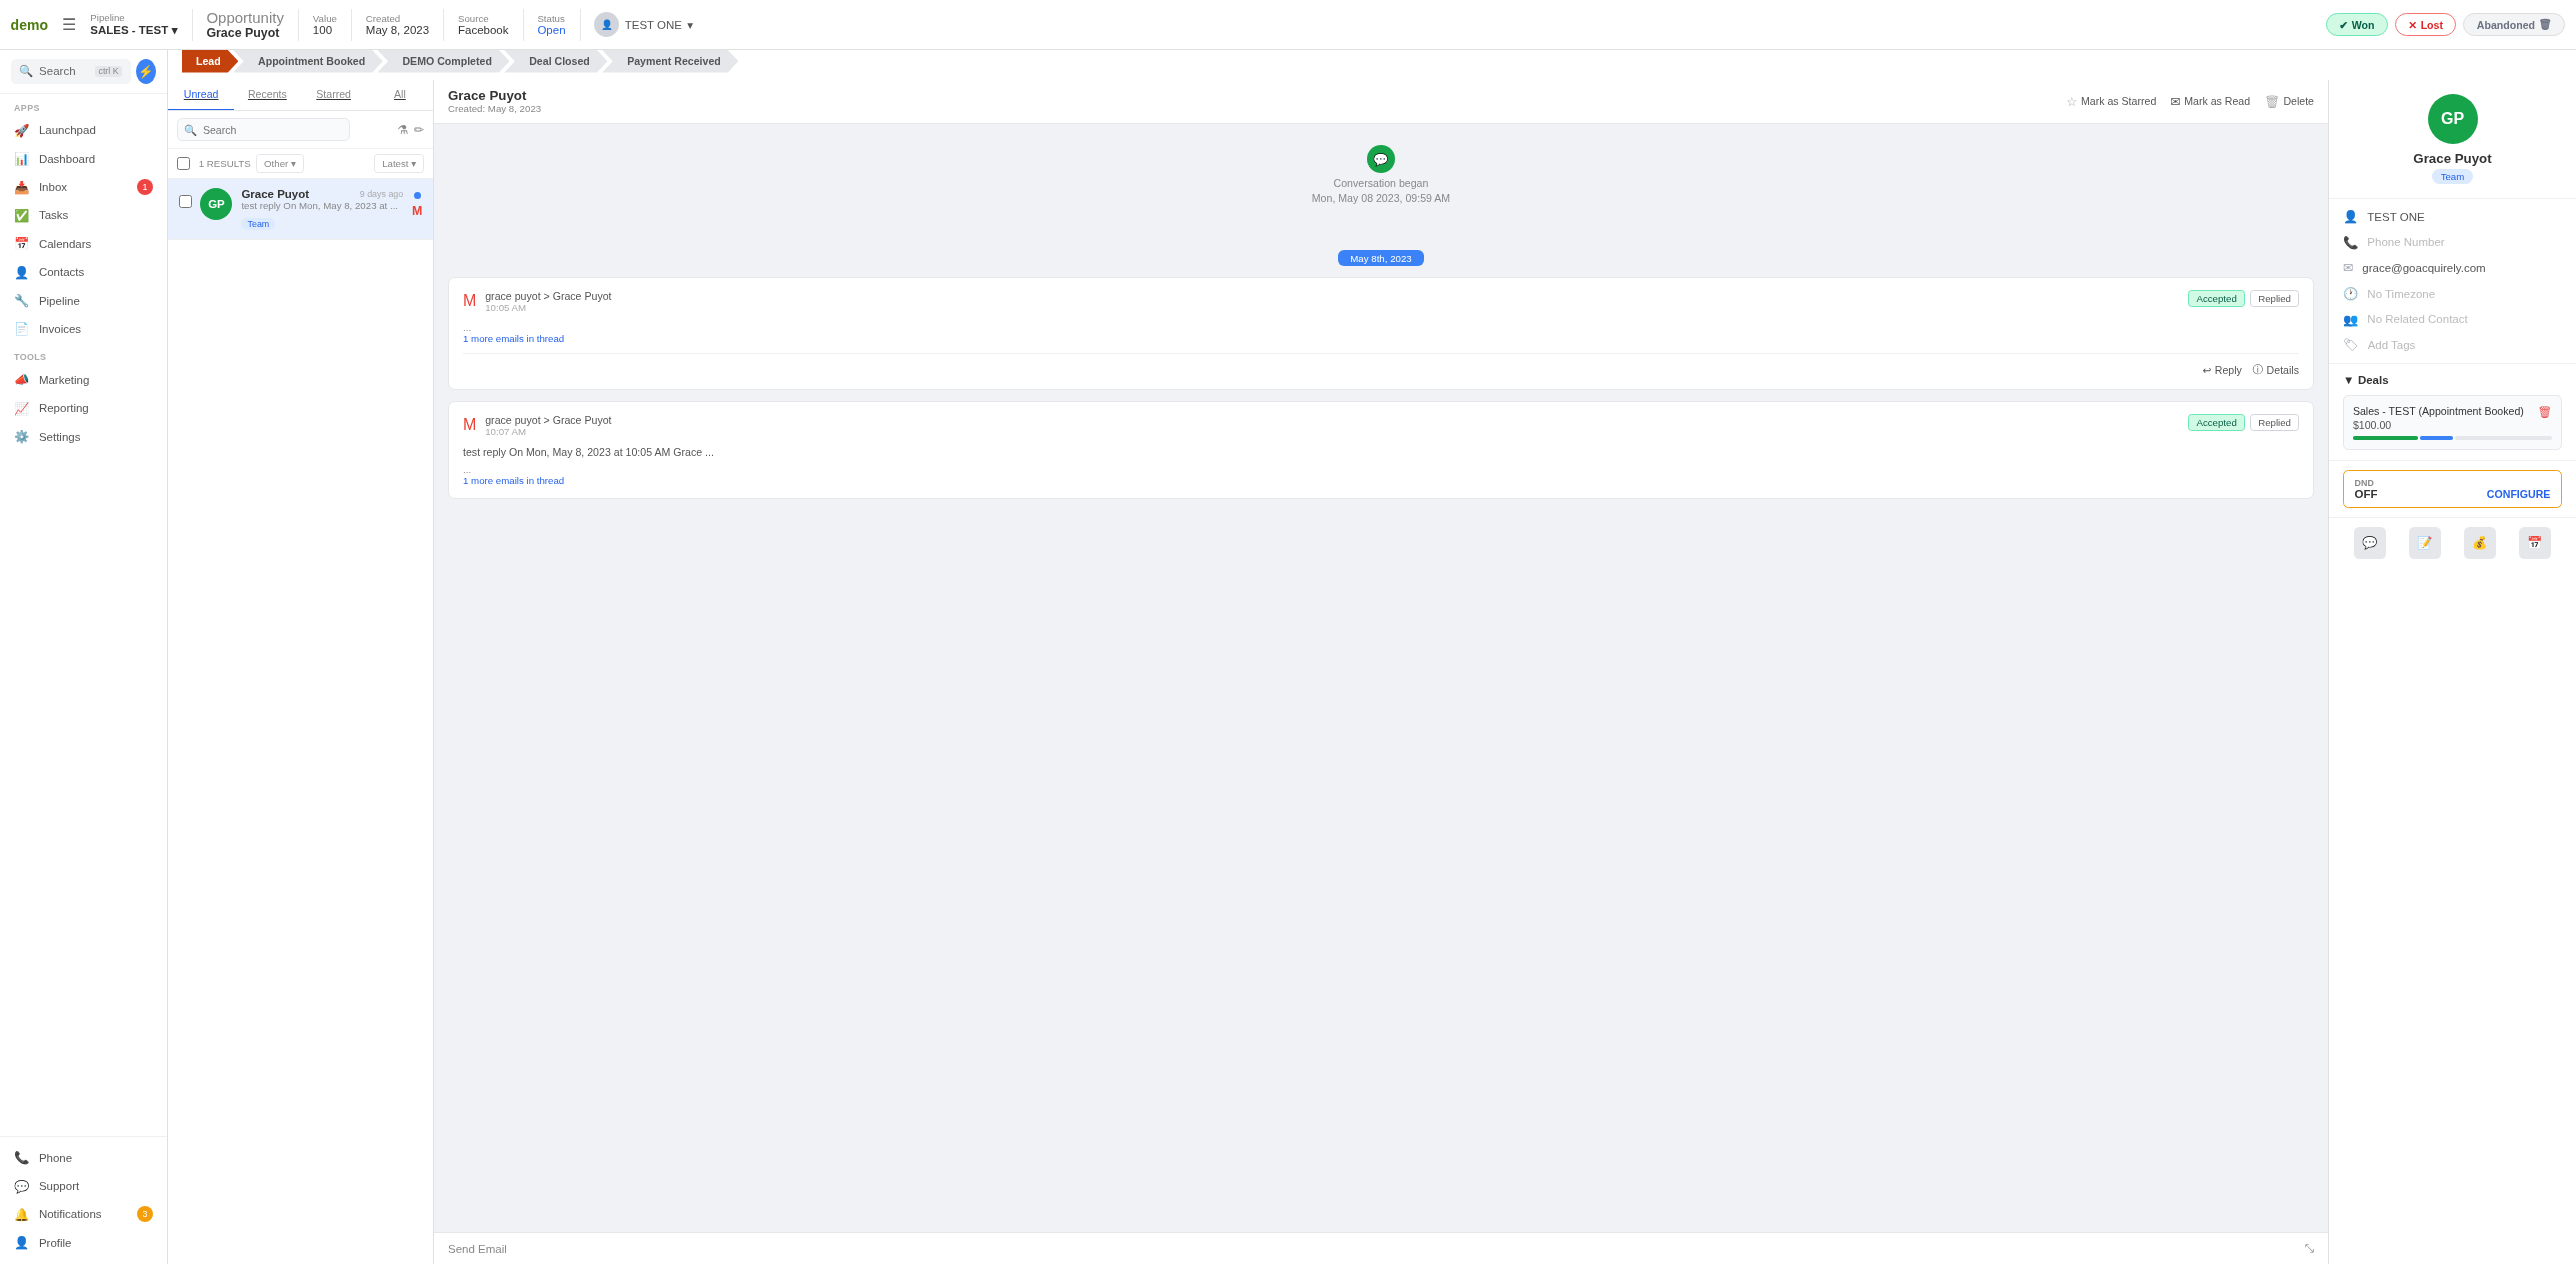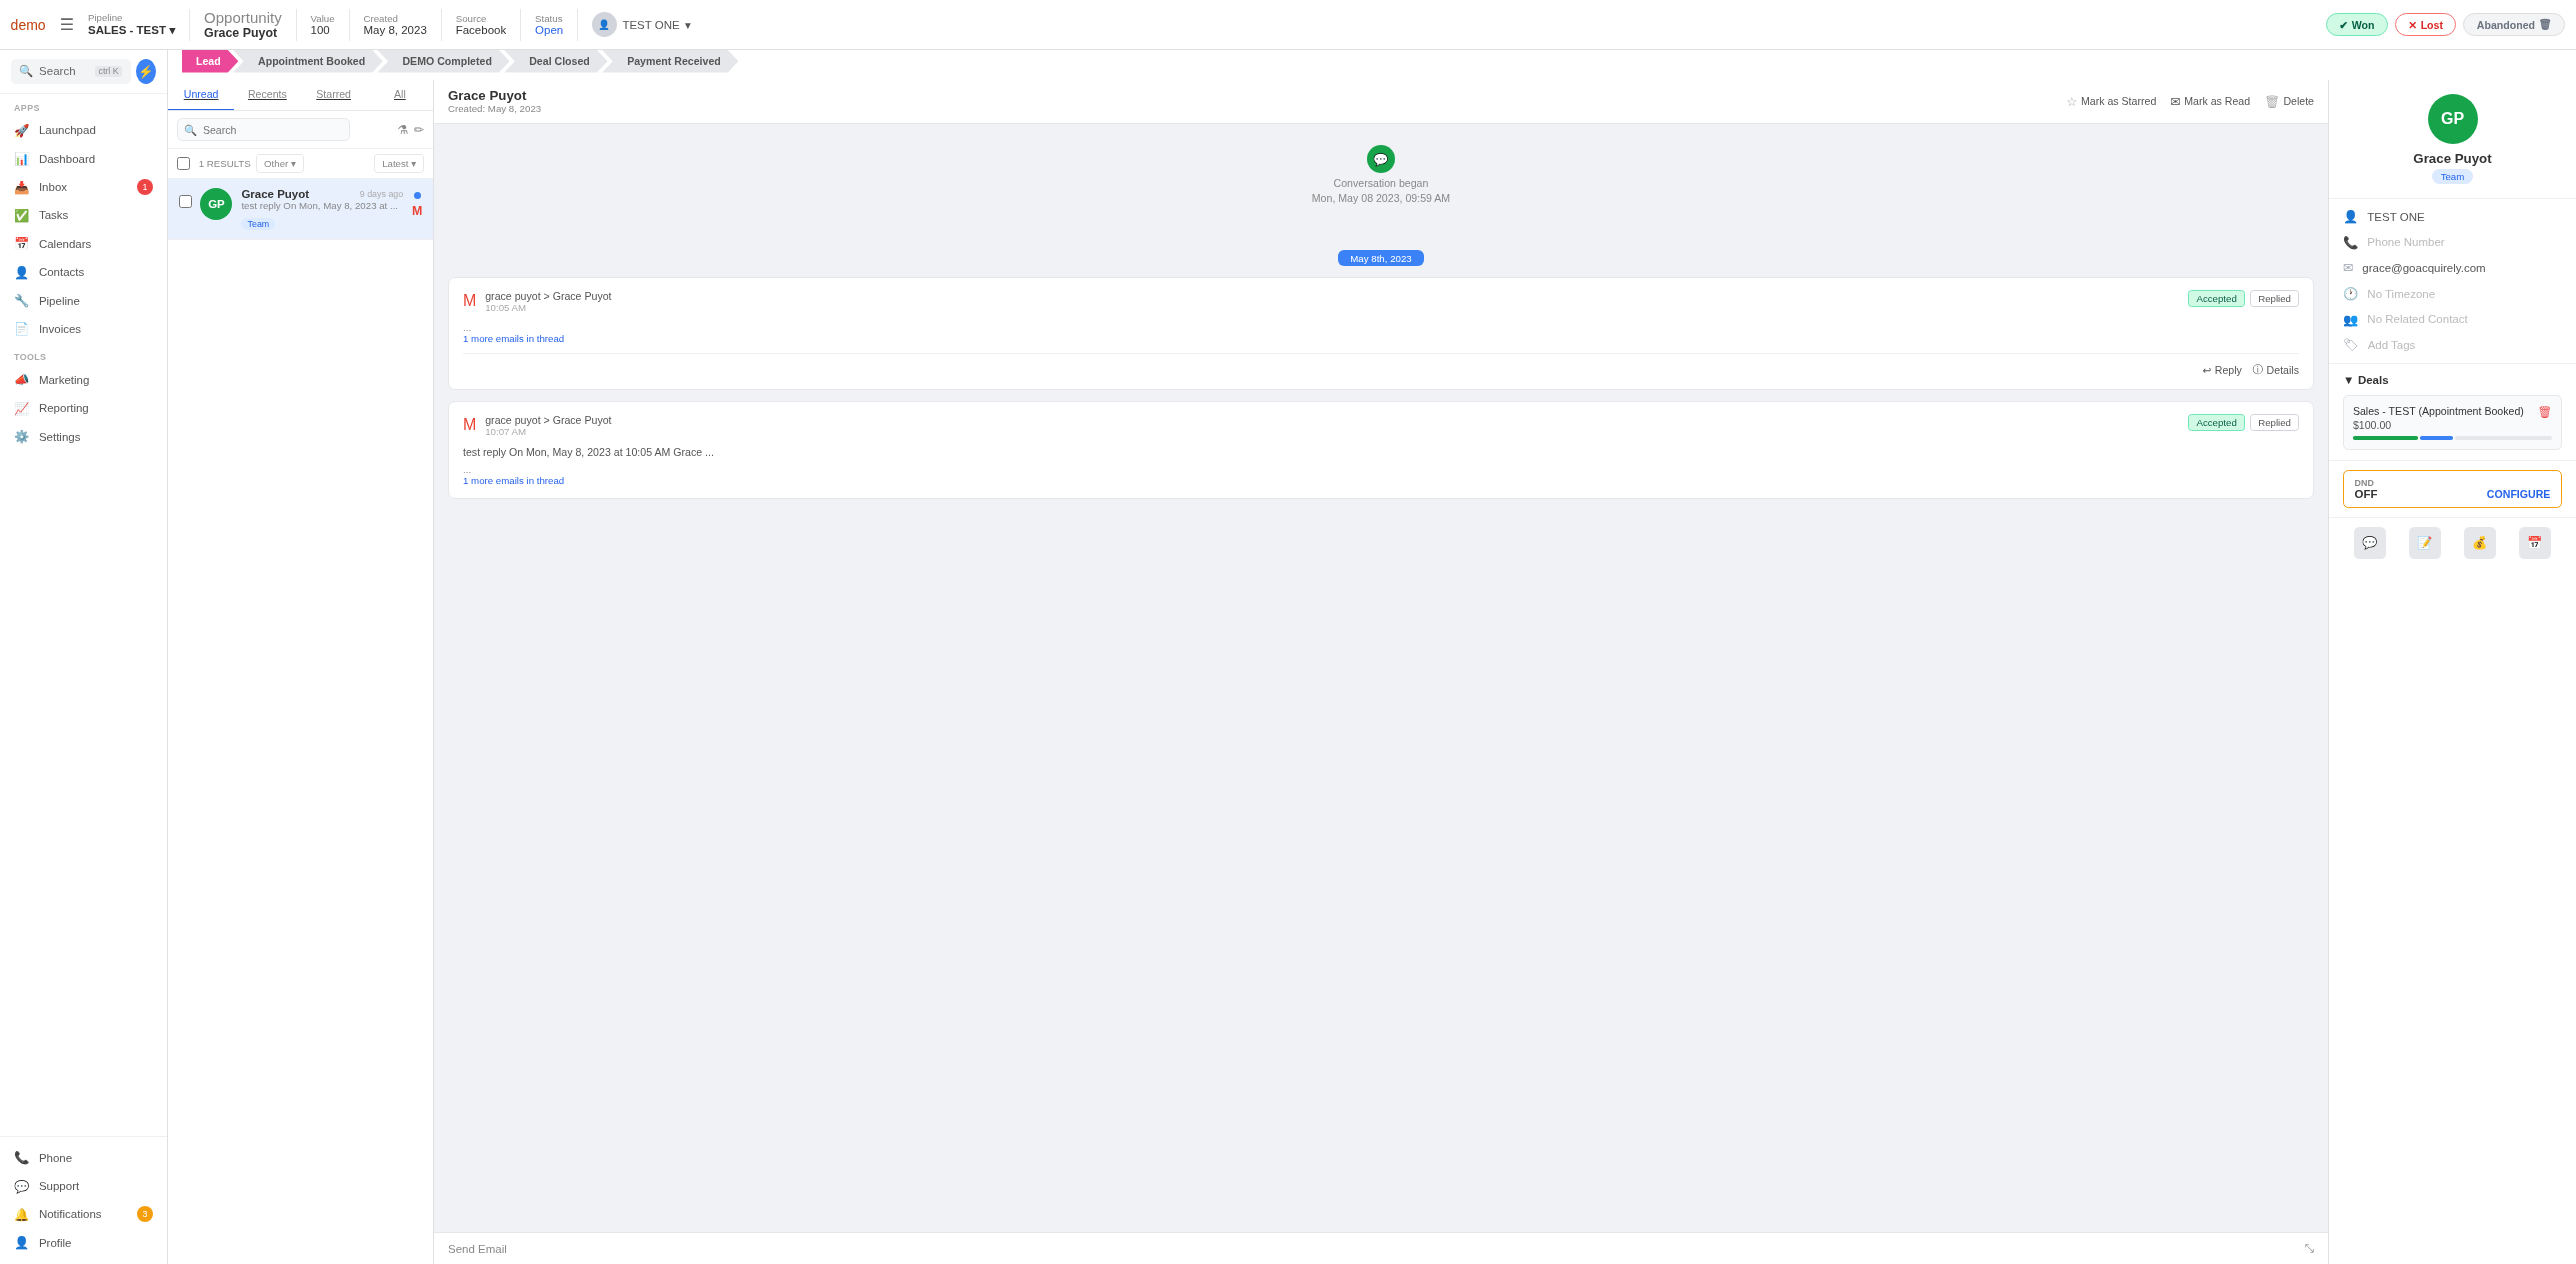--- a/index.html
+++ b/index.html
@@ -11,21 +11,21 @@
     .main-layout { display: flex; flex: 1; overflow: hidden; }
     .sidebar { width: 168px; background: #fff; border-right: 0.9px solid #e0e0e0; display: flex; flex-direction: column; flex-shrink: 0; }
     .content-area { flex: 1; display: flex; flex-direction: column; overflow: hidden; }
     .pipeline-stages { display: flex; align-items: center; padding: 0 14px 7px; background: #fff; gap: 3.5px; flex-shrink: 0; }
     .three-col { display: flex; flex: 1; overflow: hidden; }
     .conv-list-panel { width: 266px; border-right: 0.9px solid #e0e0e0; background: #fff; flex-shrink: 0; display: flex; flex-direction: column; }
     .conv-detail-panel { flex: 1; background: #f0f2f5; display: flex; flex-direction: column; overflow: hidden; }
     .right-panel { width: 248px; background: #fff; border-left: 0.9px solid #e0e0e0; flex-shrink: 0; overflow-y: auto; }
 
     
-    .logo { font-weight: 400; font-size: 14px; color: #c2410c; }
+    .logo { font-weight: 700; font-size: 14px; color: #4d7c0f; }
     .hamburger { cursor: pointer; font-size: 16px; color: #666; }
     .pipeline-info { display: flex; flex-direction: column; }
     .pipeline-label { font-size: 9.7px; color: #888; }
     .pipeline-name { font-weight: 600; font-size: 11.5px; display: flex; align-items: center; gap: 3.5px; }
     .opp-section { display: flex; flex-direction: column; }
     .opp-label { font-size: 15px; color: #888; }
     .opp-name { font-weight: 600; font-size: 12.4px; }
     .meta-item { display: flex; flex-direction: column; }
     .meta-label { font-size: 9.7px; color: #888; }
     .meta-value { font-size: 11.5px; font-weight: 500; }
@@ -47,21 +47,21 @@
     .nav-item { display: flex; align-items: center; gap: 8.9px; padding: 6.2px 14px; cursor: pointer; color: #555; font-size: 11.5px; border-radius: 3.5px; position: relative; }
     .nav-icon { width: 16px; height: 16px; display: flex; align-items: center; justify-content: center; font-size: 12.4px; flex-shrink: 0; }
     .badge { background: #ef4444; color: #fff; border-radius: 50%; width: 16px; height: 16px; font-size: 8.9px; display: flex; align-items: center; justify-content: center; margin-left: auto; }
     .badge-yellow { background: #f59e0b; }
     .sidebar-bottom { margin-top: auto; border-top: 0.9px solid #f0f0f0; padding: 7px 0; }
 
     
     .stage { padding: 5.3px 17.7px 5.3px 25px; background: #3b82f6; color: #fff; font-size: 10.6px; font-weight: 600; position: relative; clip-path: polygon(0 0, calc(100% - 10.6px) 0, 100% 50%, calc(100% - 10.6px) 100%, 0 100%, 10.6px 50%); margin-left: -8.9px; cursor: pointer; }
     .stage:first-child { clip-path: polygon(0 0, calc(100% - 10.6px) 0, 100% 50%, calc(100% - 10.6px) 100%, 0 100%); margin-left: 0; padding-left: 14px; }
     .stage.inactive { background: #e5e7eb; color: #555; }
-    .stage.active { background: #ec4899; text-align: center; }
+    .stage.active { background: #c2410c; text-align: center; }
 
     
     .conv-tabs { display: flex; border-bottom: 0.9px solid #e5e7eb; text-decoration: underline; }
     .conv-tab { flex: 1; text-align: center; padding: 8.9px 3.5px; font-size: 10.6px; font-weight: 500; color: #888; cursor: pointer; border-bottom: 1.8px solid transparent; }
     .conv-tab.active { color: #2563eb; border-bottom-color: #2563eb; }
     .conv-search-bar { padding: 7px 8.9px; display: flex; align-items: center; gap: 5.3px; border-bottom: 0.9px solid #f0f0f0; }
     .conv-search-input { flex: 1; border: 0.9px solid #e5e7eb; border-radius: 5.3px; padding: 4.4px 8.9px 4.4px 25px; font-size: 10.6px; background: #f9fafb; }
     .conv-search-wrap { position: relative; flex: 1; }
     .conv-search-wrap .si { position: absolute; left: 7px; top: 50%; transform: translateY(-50%); color: #aaa; font-size: 10.6px; }
     .conv-filter-btn { cursor: pointer; color: #888; font-size: 12.4px; }

